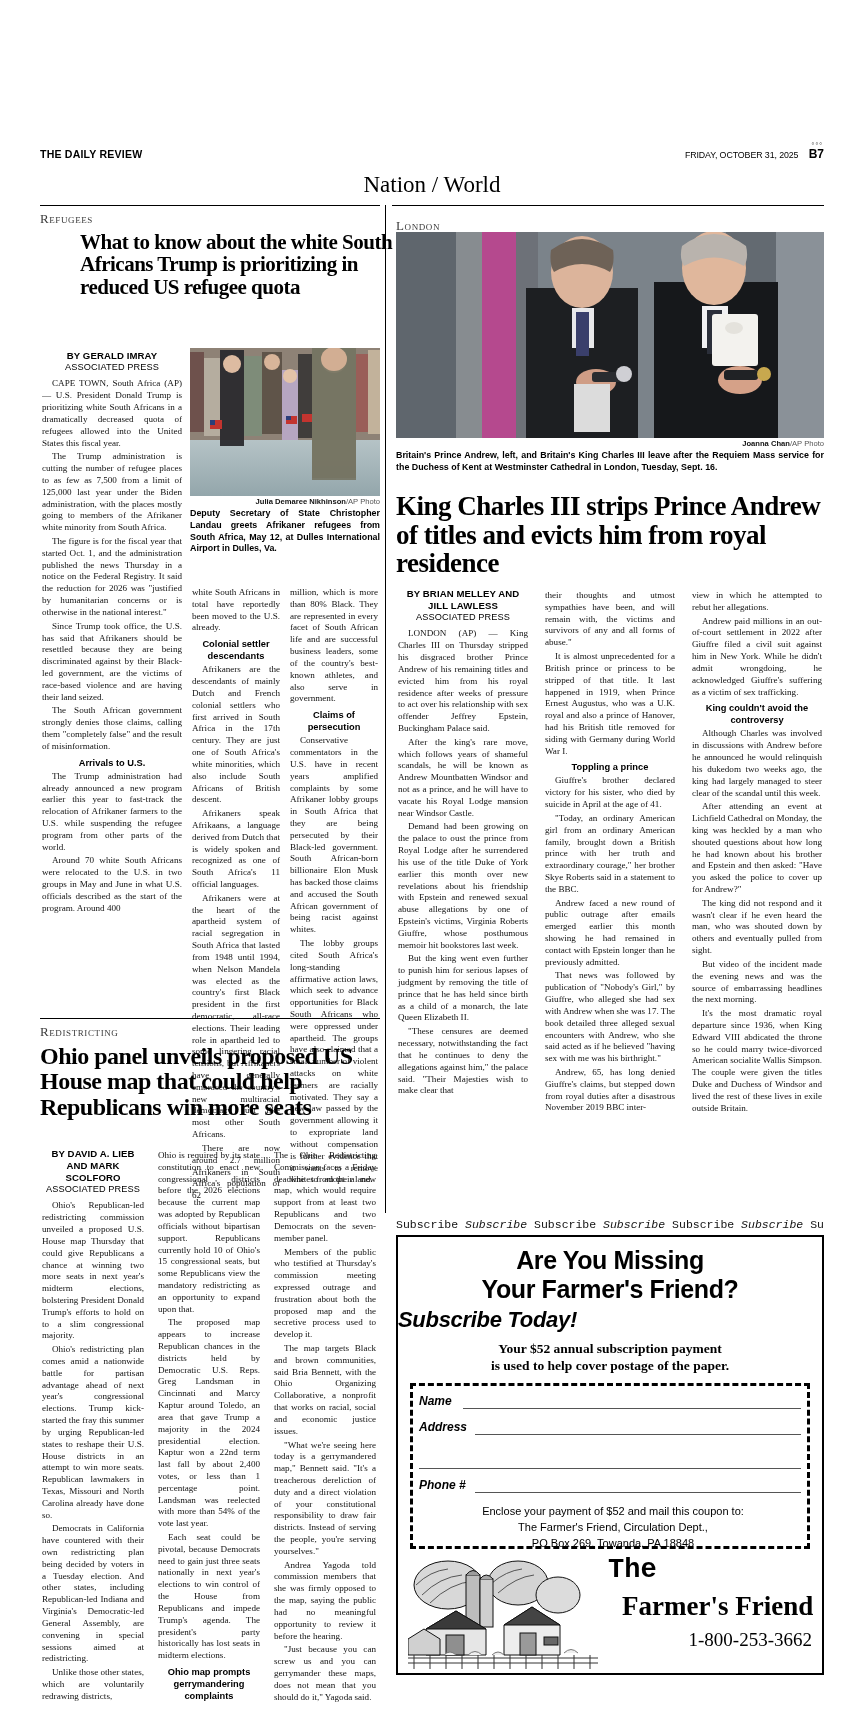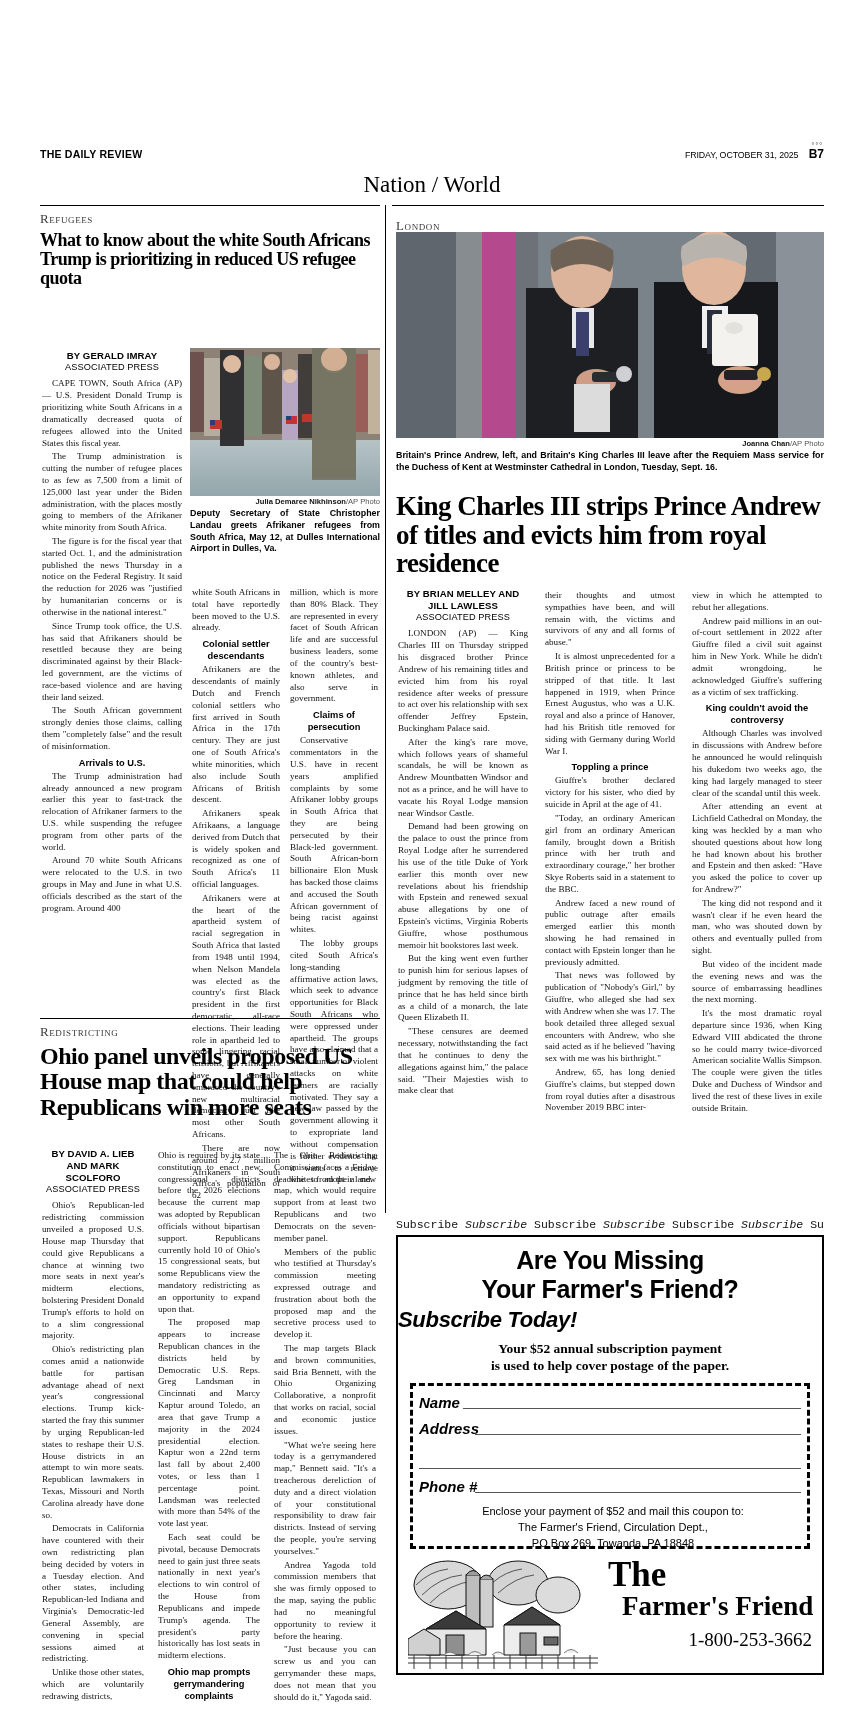--- a/index.html
+++ b/index.html
@@ -99,29 +99,29 @@
     font-family:"Liberation Sans", sans-serif; font-weight:bold;
     font-style:italic; font-size:22px; text-align:left; letter-spacing:-.3px;
   }
   .ad-sub {
     font-family:"Liberation Serif", serif; font-weight:bold;
     font-size:13.5px; text-align:center; line-height:1.28;
   }
   .coupon { position:absolute; border:3px dashed #000; }
   .fld {
     position:absolute; font-family:"Liberation Sans", sans-serif;
-    font-weight:bold; font-style:italic; font-size:15px;
+    font-weight:bold; font-style:italic; font-size:12px;
   }
   .fline { position:absolute; border-bottom:1px solid #555; }
   .ad-mail {
     font-family:"Liberation Sans", sans-serif; font-size:11px;
     text-align:center; line-height:1.45;
   }
   .logo-the {
-    font-family:Liberation Serif, serif; font-weight:bold; font-size:35px;
+    font-family:Liberation Mono, monospace; font-weight:bold; font-size:27px;
   }
   .logo-ff {
     font-family:"Liberation Serif", serif; font-weight:bold; font-size:27px;
   }
   .logo-phone {
     font-family:"Liberation Serif", serif; font-weight:normal; font-size:19px;
   }
 </style>
 </head>
 <body>
@@ -138,21 +138,21 @@
 
   <div class="section-title">Nation / World</div>
 
   <div class="hr" style="left:0;top:205px;width:340px;"></div>
   <div class="hr" style="left:352px;top:205px;width:432px;"></div>
 
   <div class="vr" style="left:345px;top:205px;height:1008px;"></div>
 
   <div style="position:absolute;left:0;top:211px;width:340px;">
     <div class="kicker">Refugees</div>
-    <div class="headline" style="font-size:18px;margin-top:4px;width:340px;">What to know about the white South Africans Trump is prioritizing in reduced US refugee quota</div>
+    <div class="headline" style="font-size:21px;margin-top:4px;width:340px;margin-left:40px;">What to know about the white South Africans Trump is prioritizing in reduced US refugee quota</div>
   </div>
 
   <div class="photo" style="left:150px;top:348px;width:190px;height:148px;">
     <svg width="190" height="148" viewBox="0 0 190 148" preserveAspectRatio="none">
       <defs>
         <linearGradient id="flr" x1="0" y1="0" x2="0" y2="1">
           <stop offset="0" stop-color="#b9c6c9"></stop>
               <stop offset="1" stop-color="#93a6ab"></stop>
         </linearGradient>
       </defs>

